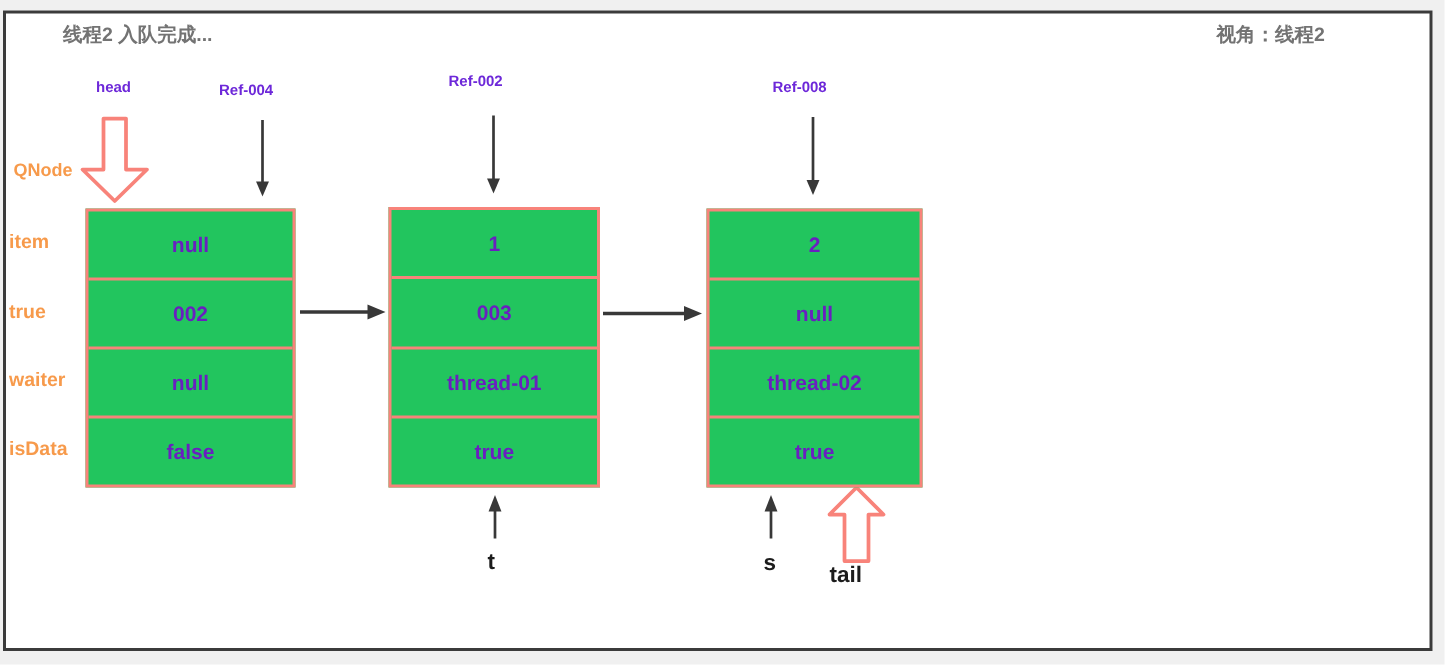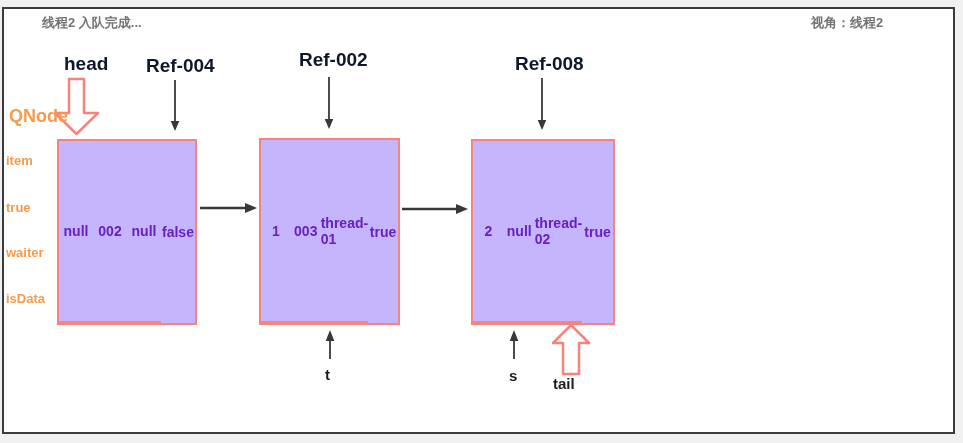--- a/index.html
+++ b/index.html
@@ -7,26 +7,26 @@
     width:963px;height:443px;position:relative;overflow:hidden;
     background:#f0f0f0;
     font-family:"Liberation Sans","DejaVu Sans",sans-serif;
   }
   .canvas{
     position:absolute;left:2px;top:7px;width:949px;height:423px;
     background:#ffffff;border:2px solid #3b3b3b;
   }
   .abs{position:absolute;}
   .title{font-size:13px;font-weight:bold;color:#737373;white-space:nowrap;z-index:3;}
-  .ptr-label{font-size:19px;font-weight:bold;color:#0f172a;white-space:nowrap;z-index:3;}
+  .ptr-label{font-size:10px;font-weight:bold;color:#6d28d9;white-space:nowrap;z-index:3;}
   .field-label{font-size:13px;font-weight:bold;color:#f79a4b;text-align:left;width:46px;z-index:3;}
-  .qnode-label{font-size:18px;font-weight:bold;color:#f79a4b;z-index:3;}
+  .qnode-label{font-size:12px;font-weight:bold;color:#f79a4b;z-index:3;}
   .node{
-    box-sizing:border-box;border:2px solid #f8837a;background:#c4b5fd;
-    display:flex;z-index:2;
+    box-sizing:border-box;border:2px solid #f8837a;background:#22c55e;
+    display:flex;flex-direction:column;z-index:2;
   }
   .cell{
     flex:1 1 0;display:flex;align-items:center;justify-content:center;
     border-bottom:2px solid #f8837a;
     font-size:14px;font-weight:bold;color:#6a1fc0;
   }
   .cell:last-child{border-bottom:none;}
   .arrow-layer{position:absolute;left:0;top:0;width:963px;height:443px;z-index:1;pointer-events:none;}
   .bottom-label{font-size:15px;font-weight:bold;color:#1c1c1c;white-space:nowrap;z-index:3;}
 </style>

